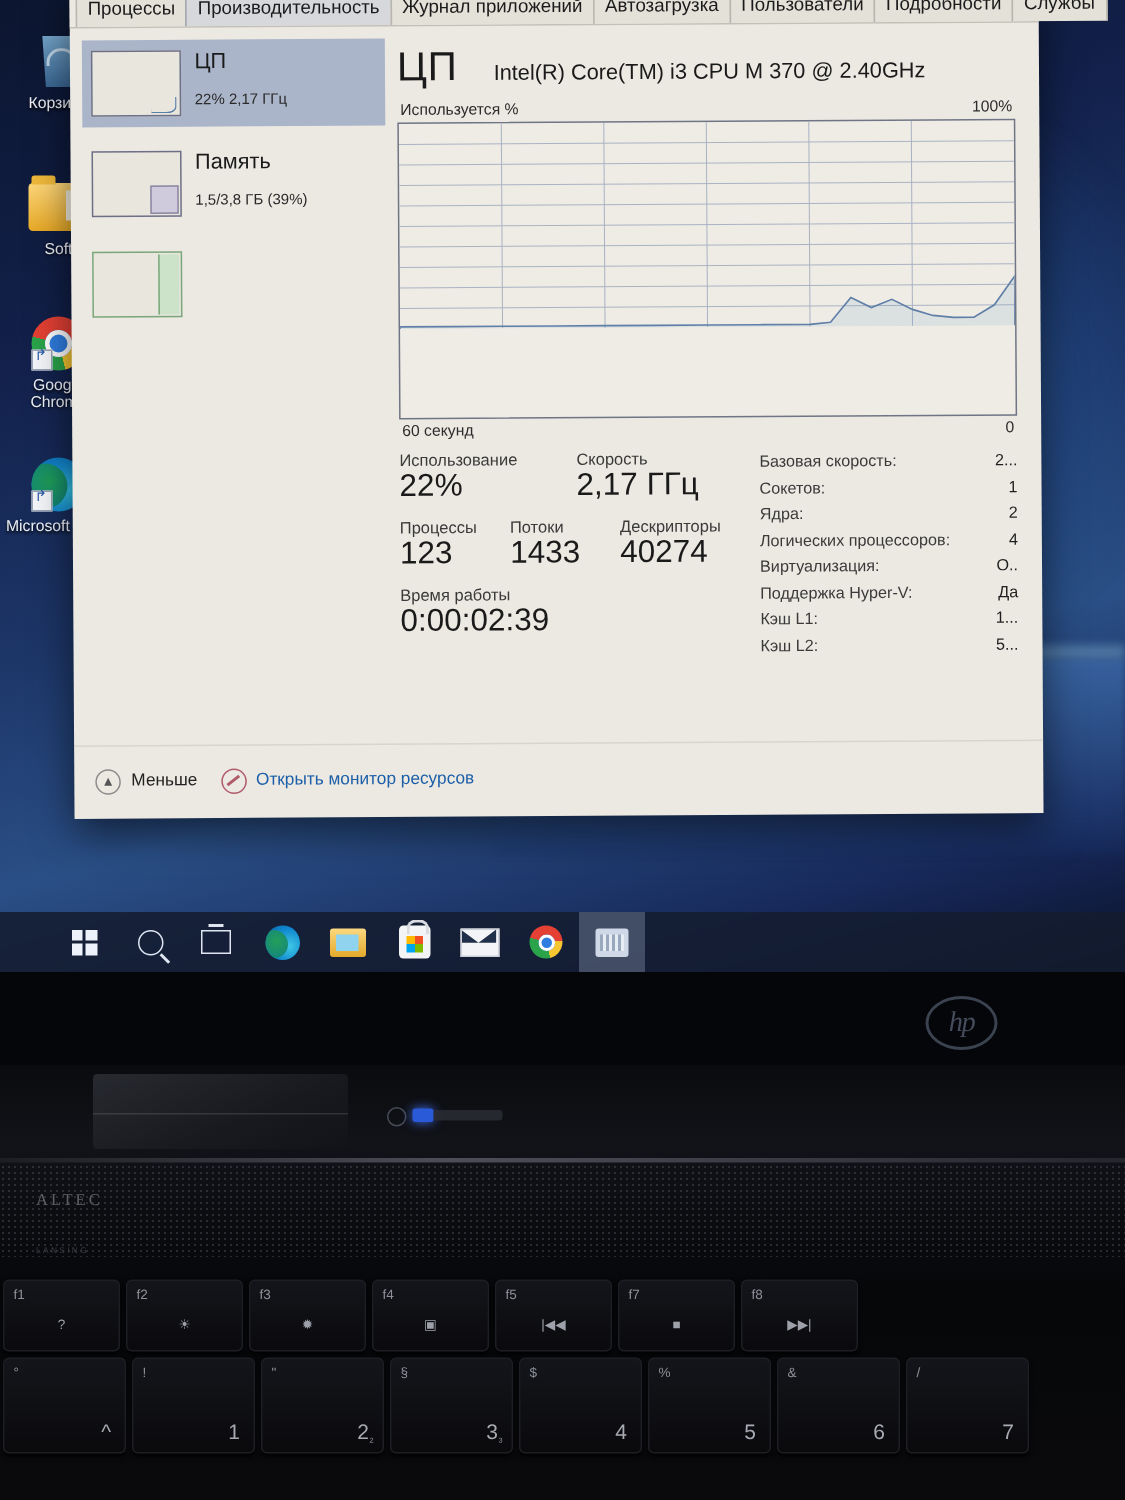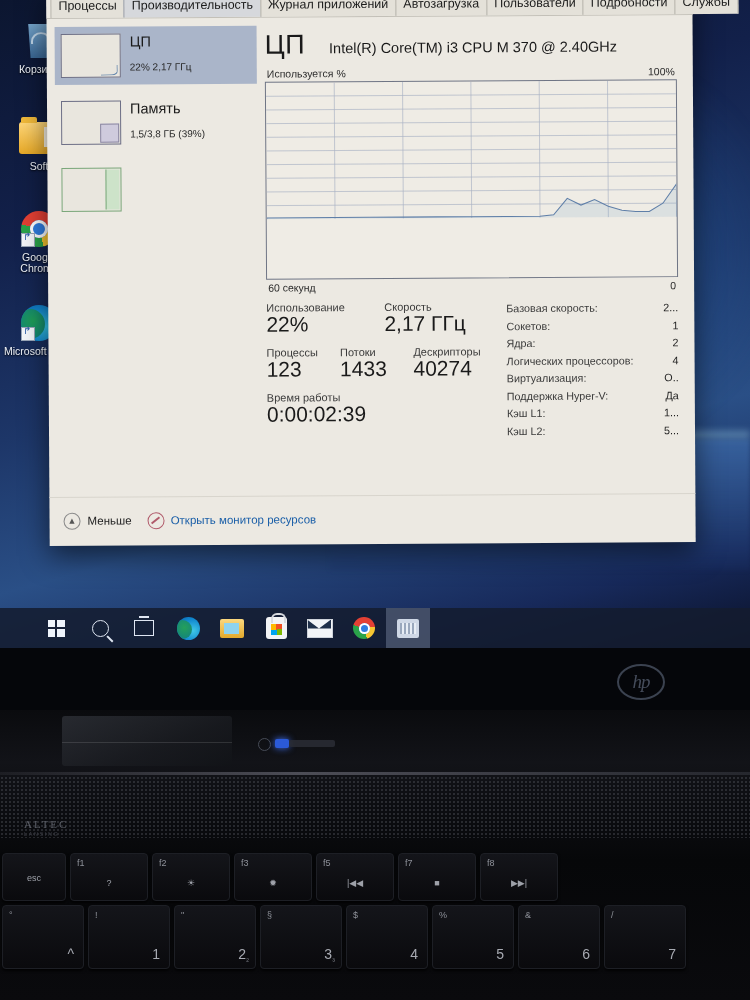--- a/index.html
+++ b/index.html
@@ -136,21 +136,21 @@
   .power{position:absolute;left:258px;top:738px;width:11px;height:11px;border-radius:50%;
     border:1.4px solid #464b56;}
   .powerled{position:absolute;left:275px;top:739px;width:14px;height:9px;background:#2b5ad8;
     box-shadow:0 0 7px #3f6ff0;border-radius:2px;}
   .strip{position:absolute;left:289px;top:740px;width:46px;height:7px;background:#2a2d35;border-radius:2px;opacity:.85;}
   .hinge{position:absolute;left:0;top:772px;width:750px;height:3px;
     background:linear-gradient(90deg,rgba(120,120,130,.12),rgba(160,160,175,.42) 40%,rgba(120,125,140,.20));}
   .speaker{position:absolute;left:0;top:776px;width:750px;height:62px;
     background:radial-gradient(ellipse at 30% 30%, rgba(60,62,70,.55), rgba(12,13,16,.95) 70%);
     background-image:radial-gradient(circle,rgba(90,93,102,.40) 0.7px,transparent 0.8px);background-size:4px 4px;}
-  .altec{position:absolute;left:24px;top:818px;color:#5d6069;font-size:11px;letter-spacing:2px;
+  .altec{position:absolute;left:24px;top:794px;color:#5d6069;font-size:11px;letter-spacing:2px;
     font-family:"Liberation Serif",serif;}
   .altecsub{position:absolute;left:24px;top:831px;color:#3a3c44;font-size:5.5px;letter-spacing:1.6px;}
 
   .kbd{position:absolute;left:0;top:845px;width:750px;height:155px;}
   .krow{position:absolute;left:0;display:flex;gap:4px;padding-left:2px;}
   .key{background:linear-gradient(180deg,#14151a,#0a0a0d);border:1px solid #1d1f25;border-radius:4px;
     position:relative;box-shadow:0 2px 3px rgba(0,0,0,.8);}
   .key .tl{position:absolute;left:6px;top:4px;font-size:9px;color:#8e9199;}
   .key .br{position:absolute;right:9px;bottom:6px;font-size:14px;color:#a7aab2;}
   .key .bl{position:absolute;right:6px;bottom:2px;font-size:8px;color:#7a7d85;}
@@ -408,34 +408,35 @@
   <div class="power"></div>
   <div class="powerled"></div>
   <div class="strip"></div>
   <div class="hinge"></div>
   <div class="speaker"></div>
   <div class="altec">ALTEC</div>
   <div class="altecsub">LANSING</div>
 
   <div class="kbd">
     <div class="krow krow1" id="fkeyrow" style="top:8px;">
-        <div class="key esc">
-          <span class="ctr">esc</span>
-        </div>
         <div class="key">
           <span class="tl">f1</span>
           <span class="ctr" style="transform: translateY(10%);">?</span>
         </div>
         <div class="key">
           <span class="tl">f2</span>
           <span class="ctr" style="transform: translateY(10%);">☀</span>
         </div>
         <div class="key">
           <span class="tl">f3</span>
           <span class="ctr" style="transform: translateY(10%);">✹</span>
+        </div>
+        <div class="key">
+          <span class="tl">f4</span>
+          <span class="ctr" style="transform: translateY(10%);">▣</span>
         </div>
         <div class="key">
           <span class="tl">f5</span>
           <span class="ctr" style="transform: translateY(10%);">|◀◀</span>
         </div>
         <div class="key">
           <span class="tl">f7</span>
           <span class="ctr" style="transform: translateY(10%);">■</span>
         </div>
         <div class="key">

